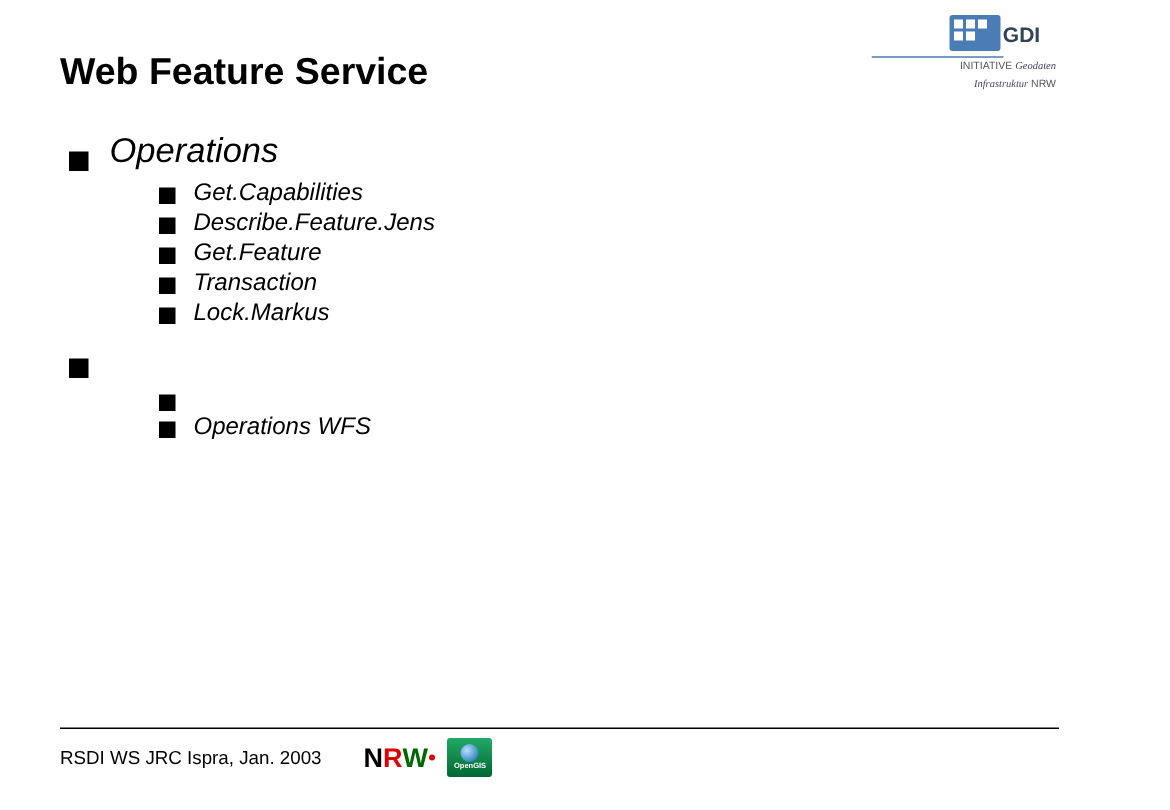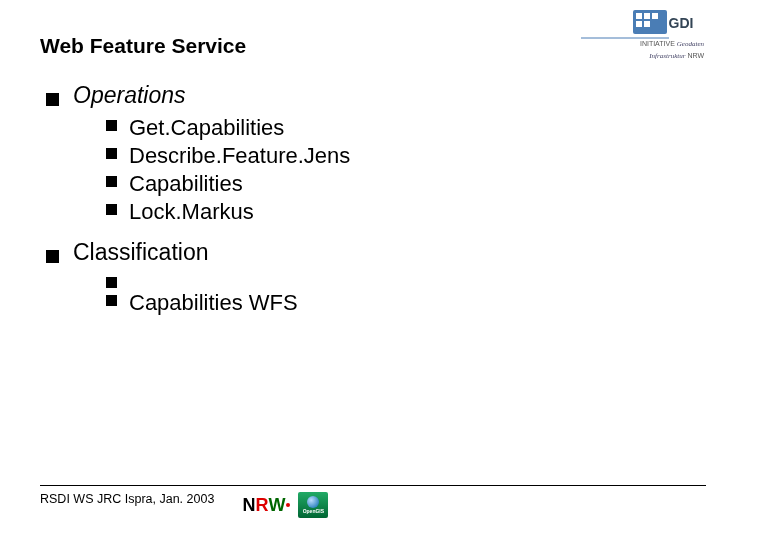--- a/index.html
+++ b/index.html
@@ -4,38 +4,38 @@
 <style>
   * { box-sizing: border-box; margin: 0; padding: 0; }
   html, body { width: 780px; height: 540px; background: #fff; font-family: Arial, Helvetica, sans-serif; color: #000; }
   .slide {
     position: relative;
     width: 724px;
     height: 540px;
     padding: 34px 40px 0 40px;
   }
   .title {
-    font-size: 21px;
+    font-size: 25px;
     font-weight: bold;
     margin-bottom: 24px;
   }
   .logo-top {
     position: absolute;
     top: 8px;
     right: 18px;
     width: 125px;
     height: 56px;
   }
   .content {
     padding-left: 6px;
   }
   ul { list-style: none; }
   .lvl1 > li {
     display: flex;
-    align-items: center;
+    align-items: flex-end;
     margin-bottom: 2px;
   }
   .lvl1 > li > .bullet {
     width: 13px; height: 13px; background: #000; flex: 0 0 13px;
     margin-top: 7px; margin-right: 14px;
   }
   .lvl1 > li > .txt {
     font-size: 23px;
     font-style: italic;
   }
@@ -47,31 +47,32 @@
   .lvl2 > li {
     display: flex;
     align-items: flex-start;
     margin-bottom: 2px;
   }
   .lvl2 > li > .bullet {
     width: 11px; height: 11px; background: #000; flex: 0 0 11px;
     margin-top: 5px; margin-right: 12px;
   }
   .lvl2 > li > .txt {
-    font-size: 22px;
+    font-size: 16px;
+    font-style: italic;
   }
   .footer {
     position: absolute;
     left: 40px;
     bottom: 22px;
     right: 18px;
     border-top: 1px solid #000;
     padding-top: 6px;
     display: flex;
-    align-items: flex-start;
+    align-items: center;
     font-size: 12.5px;
     white-space: nowrap;
   }
   .footer .date { margin-right: 28px; }
   .footer .authors { flex: 1; }
   .footer-logos { display: flex; align-items: center; gap: 4px; }
   
   .nrw-logo {
     position: relative;
     width: 52px; height: 22px;
@@ -126,41 +127,44 @@
       <li>
           <span class="bullet"></span>
           <span class="txt">Get.Capabilities</span>
         </li>
       <li>
           <span class="bullet"></span>
           <span class="txt">Describe.Feature.Jens</span>
         </li>
       <li>
           <span class="bullet"></span>
-          <span class="txt">Capabilities</span>
+          <span class="txt">Get.Feature</span>
+        </li>
+      <li>
+          <span class="bullet"></span>
+          <span class="txt">Transaction</span>
         </li>
       <li>
           <span class="bullet"></span>
           <span class="txt">Lock.Markus</span>
         </li>
     </ul>
 
     <ul class="lvl1">
       <li class="classif">
         <span class="bullet"></span>
-        <span class="txt">Classification</span>
       </li>
     </ul>
     <ul class="lvl2">
       <li>
           <span class="bullet"></span>
         </li>
       <li>
           <span class="bullet"></span>
-          <span class="txt">Capabilities WFS</span>
+          <span class="txt">Operations WFS</span>
         </li>
     </ul>
   </div>
 
   <div class="footer">
     <span class="date">RSDI WS JRC Ispra, Jan. 2003</span>
     <span class="footer-logos">
       <span class="nrw-logo">
         <span class="n">N</span>
           <span class="r">R</span>

